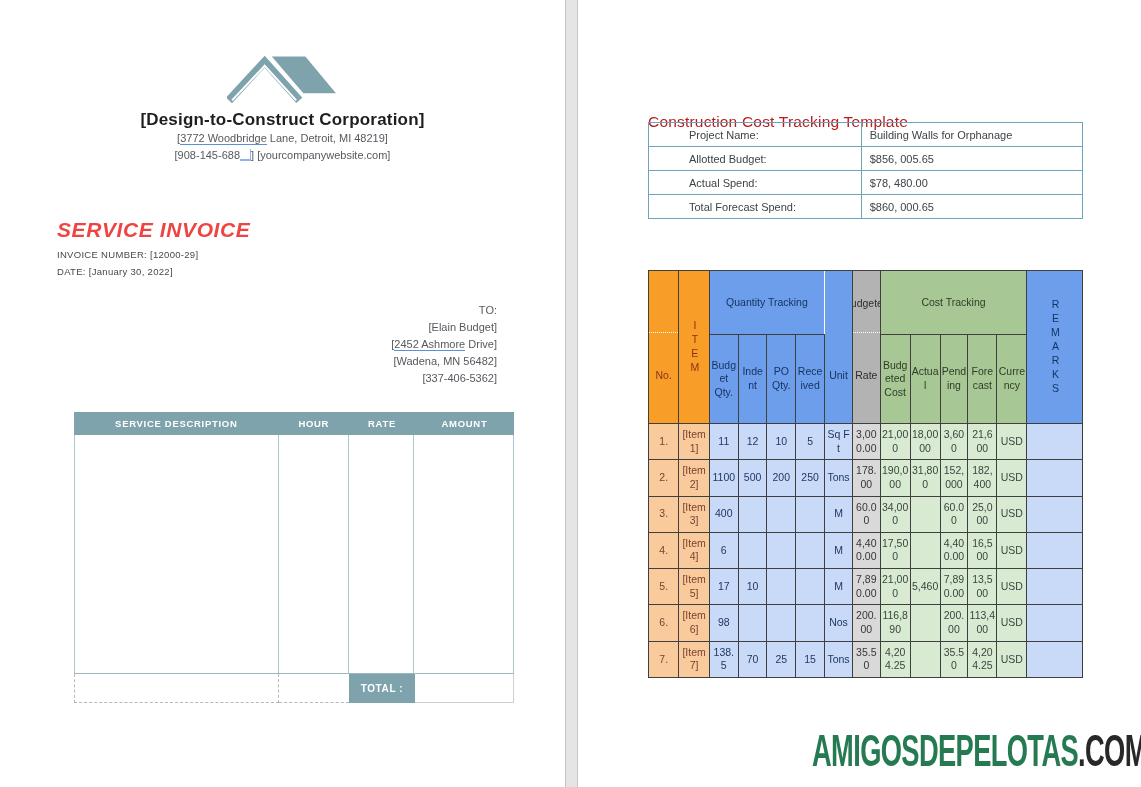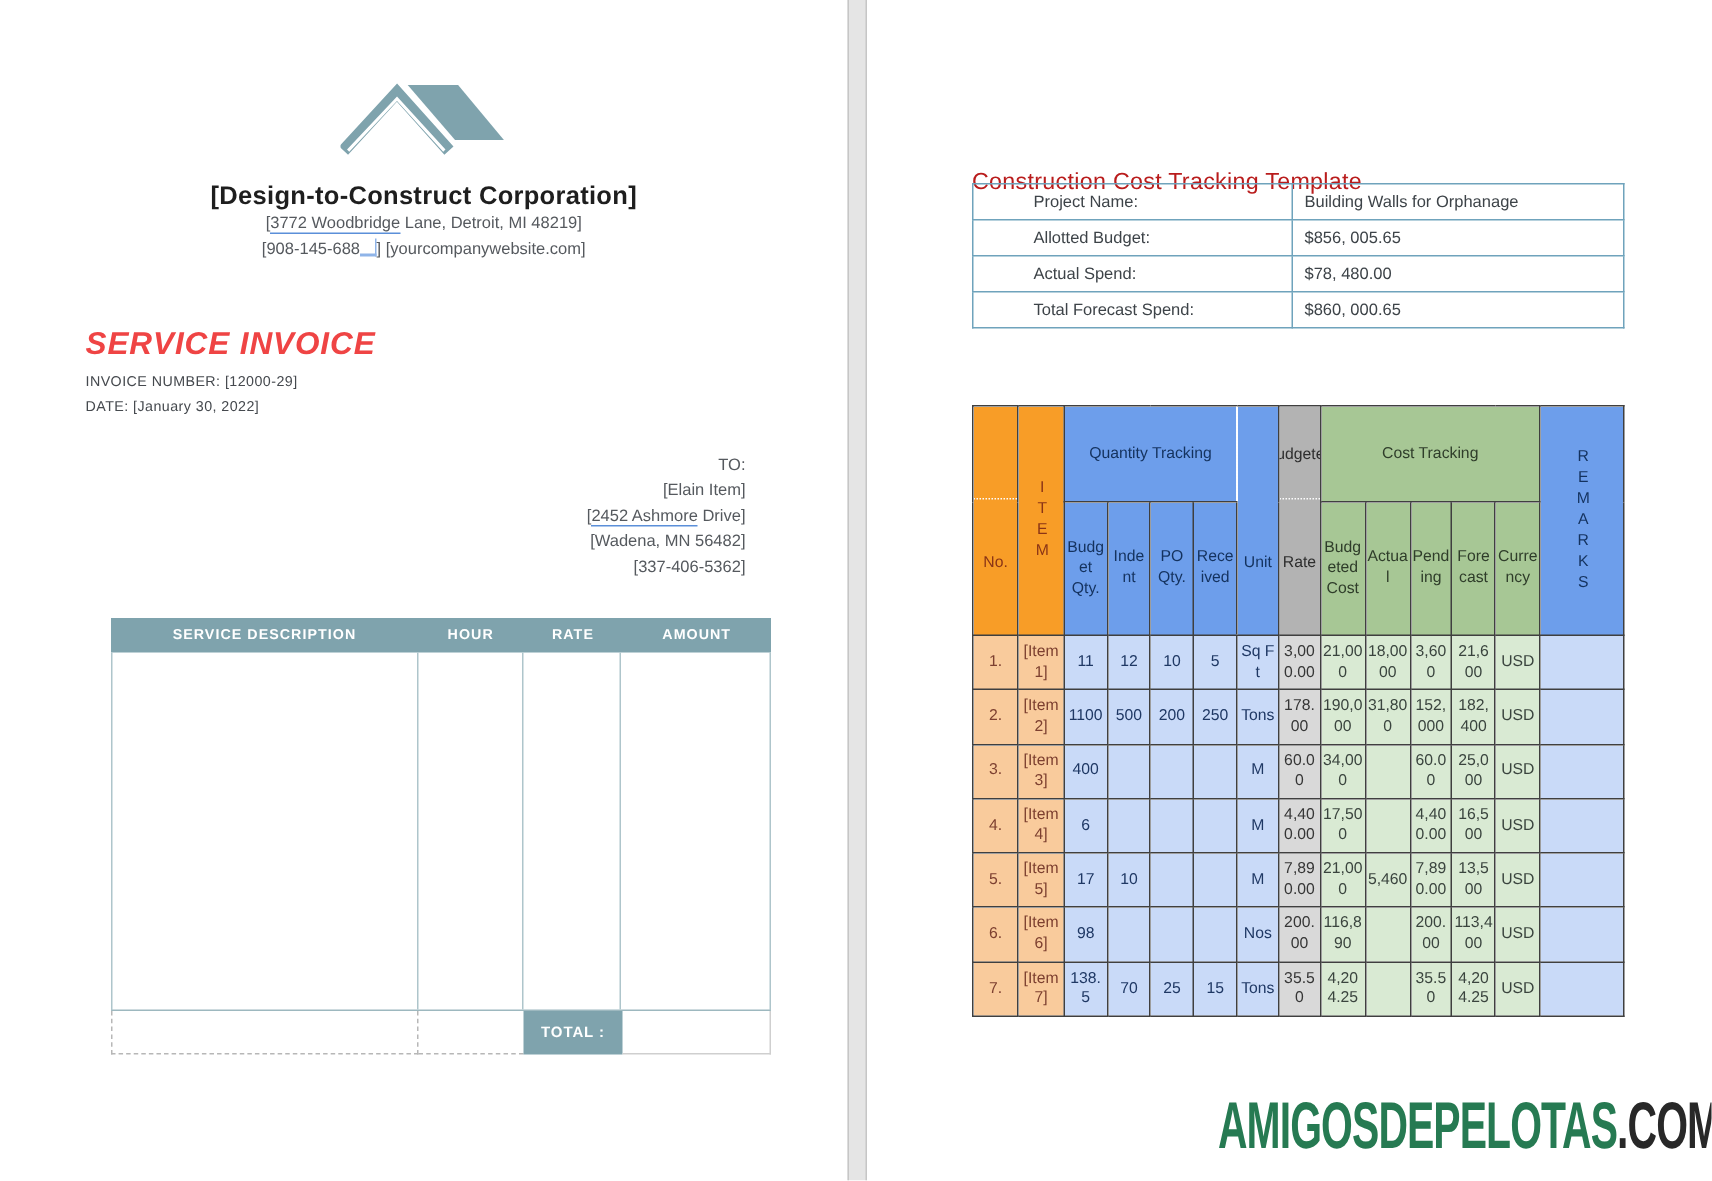--- a/index.html
+++ b/index.html
@@ -9,21 +9,21 @@
     -webkit-font-smoothing:antialiased;
   }
   .page{position:absolute;top:0;height:787px;background:#fff;}
   #page-left{left:0;width:565px;}
   #page-right{left:578px;width:563px;}
   .page-divider{position:absolute;left:565px;top:0;width:13px;height:787px;
     background:#e5e5e5;border-left:1px solid #c6c6c6;border-right:1px solid #c6c6c6;box-sizing:border-box;}
 
   
   .logo-block{position:absolute;left:0;top:52px;width:565px;text-align:center;}
-  .company-name{margin-top:12px;font-size:17px;font-weight:bold;color:#1e1e1e;letter-spacing:.2px;}
+  .company-name{margin-top:2px;font-size:17px;font-weight:bold;color:#1e1e1e;letter-spacing:.2px;}
   .company-line{font-size:11px;color:#55595e;line-height:1.5;}
   .doc-link{border-bottom:1.5px solid #5b8fd9;text-align:right;}
   .phone-blank{display:inline-block;width:10px;height:10px;border-bottom:2px solid #8fb4e8;
     border-right:1.5px solid #8fb4e8;vertical-align:-2px;}
   .invoice-title{position:absolute;left:57px;top:218px;font-size:21px;font-weight:bold;
     color:#ef4444;letter-spacing:.6px;font-style:italic;}
   .invoice-meta{position:absolute;left:57px;top:247px;font-size:9.5px;color:#45494e;
     letter-spacing:.3px;line-height:1.75;}
   .recipient{position:absolute;right:68px;top:302px;text-align:right;font-size:11px;
     color:#55595e;line-height:1.55;}
@@ -99,21 +99,21 @@
 
   <div class="invoice-title">SERVICE INVOICE</div>
 
   <div class="invoice-meta">
     <div><span>INVOICE NUMBER:</span> <span>[12000-29]</span></div>
     <div><span>DATE:</span> <span>[January 30, 2022]</span></div>
   </div>
 
   <div class="recipient">
     <div>TO:</div>
-    <div>[Elain Item]</div>
+    <div>[Elain Budget]</div>
     <div><span>[</span><span class="doc-link">2452  Ashmore</span><span> Drive]</span></div>
     <div>[Wadena, MN 56482]</div>
     <div>[337-406-5362]</div>
   </div>
 
   <div class="service-table">
     <div class="svc-header" id="svc-header">
         <div class="col-desc">SERVICE DESCRIPTION</div>
         <div class="col-hour">HOUR</div>
         <div class="col-rate">RATE</div>

